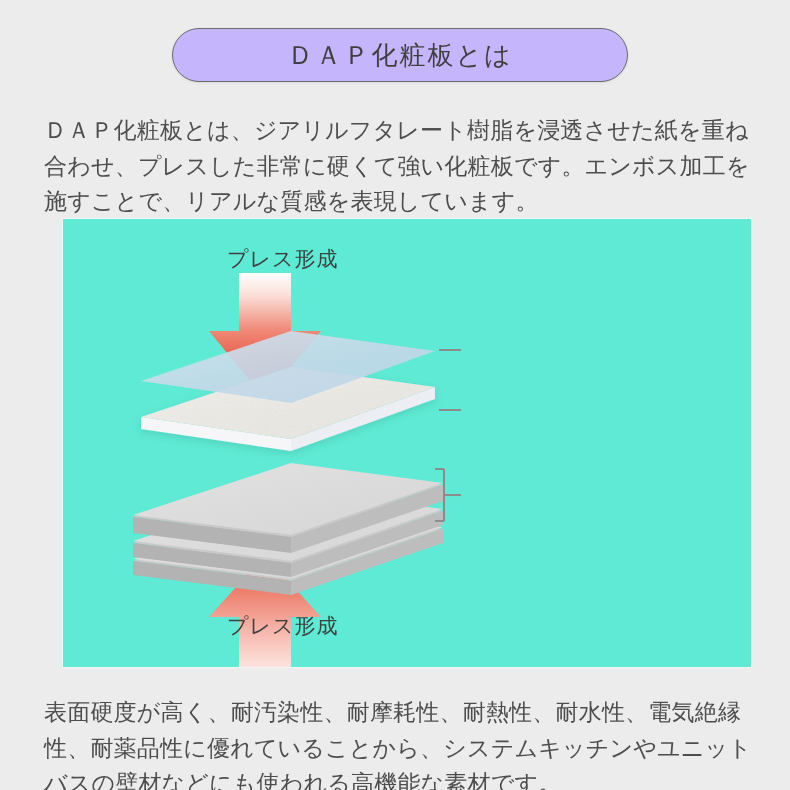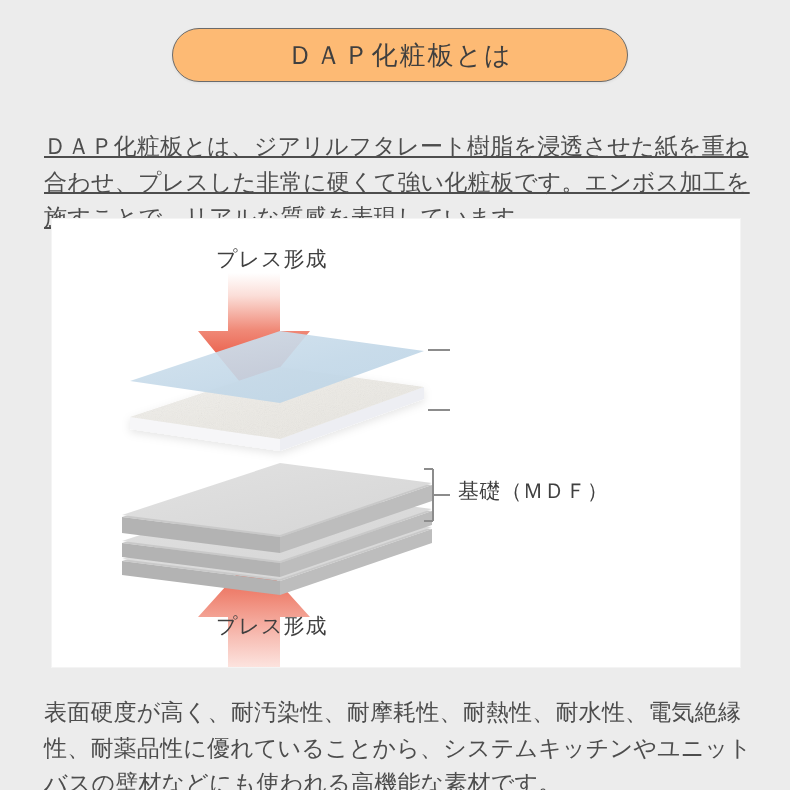--- a/index.html
+++ b/index.html
@@ -17,21 +17,21 @@
     position: relative;
   }
 
   
   .title-pill {
     position: absolute;
     left: 172px;
     top: 28px;
     width: 456px;
     height: 54px;
-    background: #fdba74;
+    background: #c4b5fd;
     border: 1px solid #6b6b6b;
     border-radius: 27px;
     box-sizing: border-box;
     display: flex;
     align-items: center;
     justify-content: center;
     box-shadow: 0 1px 3px rgba(0,0,0,0.07);
   }
   .title-pill-text {
     font-size: 26px;
@@ -44,31 +44,31 @@
   .para {
     position: absolute;
     left: 44px;
     width: 710px;
     font-size: 23px;
     line-height: 1.55;
     color: #4d4d4d;
     letter-spacing: 0.2px;
     text-align: left;
   }
-  .para-top { top: 106px; text-decoration: underline; }
+  .para-top { top: 90px; }
   .para-bottom { top: 672px; }
 
   
   .diagram-card {
     position: absolute;
-    left: 52px;
+    left: 63px;
     top: 219px;
     width: 688px;
     height: 448px;
-    background: #ffffff;
+    background: #5eead4;
     box-shadow: 0 0 0 1px #f4f4f4;
     overflow: hidden;
   }
 
   .diagram-svg {
     position: absolute;
     left: 0;
     top: 0;
     width: 688px;
     height: 448px;
@@ -230,16 +230,15 @@
       <line x1="381" y1="276" x2="398" y2="276"></line>
     </g>
   </svg>
 
   <span class="dlabel press-top">プレス形成</span>
 
   <span class="dlabel press-bottom">プレス形成</span>
 
 
 
-  <span class="dlabel lab-mdf">基礎（ＭＤＦ）</span>
 </div>
 
 <p class="para para-bottom">表面硬度が高く、耐汚染性、耐摩耗性、耐熱性、耐水性、電気絶縁性、耐薬品性に優れていることから、システムキッチンやユニットバスの壁材などにも使われる高機能な素材です。</p>
 
 </body></html>

